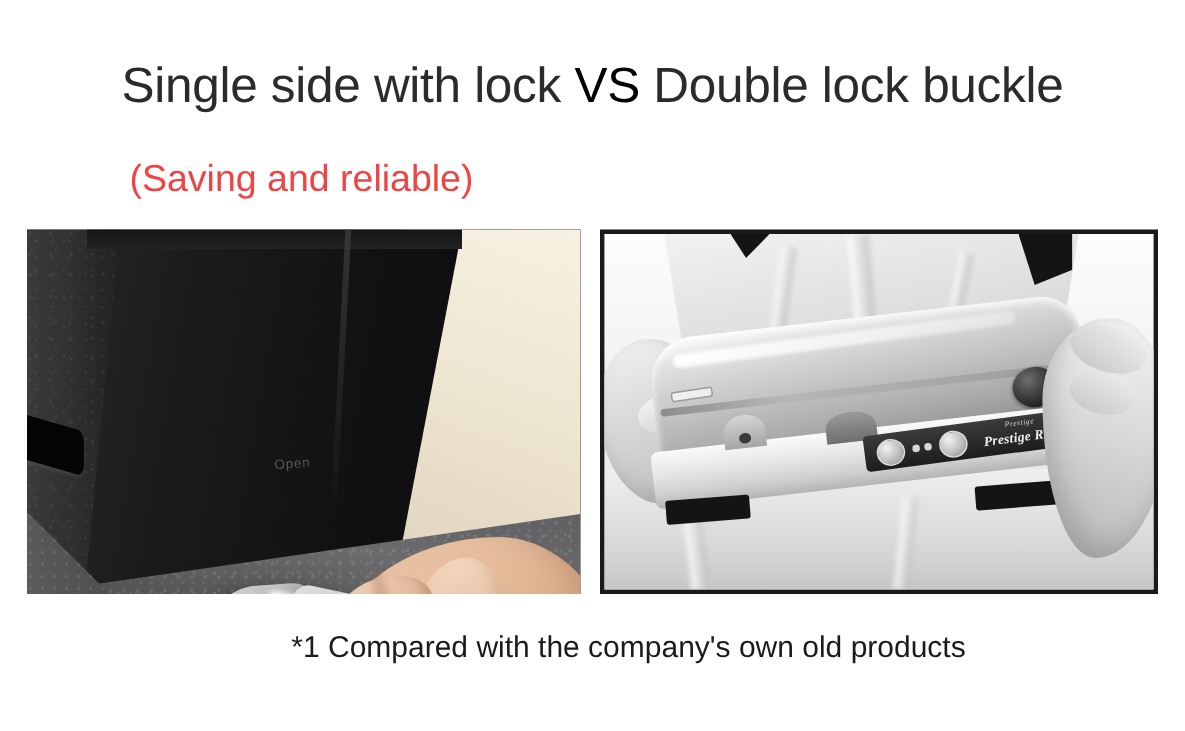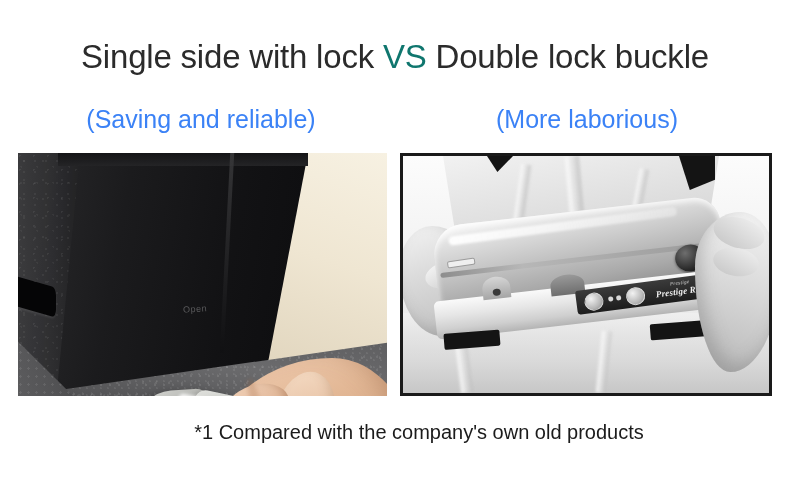--- a/index.html
+++ b/index.html
@@ -23,36 +23,36 @@
     top: 38px;
     width: 790px;
     text-align: center;
     font-size: 33px;
     font-weight: 400;
     letter-spacing: -0.2px;
     white-space: nowrap;
     color: #2b2b2b;
   }
   .headline .vs {
-    color: #0f766e;
+    color: #000000;
     font-weight: 500;
   }
 
   
   .subcaptions {
     position: absolute;
     left: 0;
     top: 105px;
     width: 790px;
     display: flex;
   }
   .subcap {
     font-size: 25px;
     font-weight: 400;
-    color: #3b82f6;
+    color: #ef4444;
     white-space: nowrap;
     text-align: center;
   }
   .subcap-left  { width: 402px; }
   .subcap-right { width: 388px; padding-right: 18px; box-sizing: border-box; }
 
   
   .photo-row {
     position: absolute;
     left: 18px;
@@ -332,21 +332,20 @@
 </style>
 </head>
 <body>
 
 <div class="headline">
   <span>Single side with lock </span><span class="vs">VS</span><span> Double lock buckle</span>
 </div>
 
 <div class="subcaptions">
   <div class="subcap subcap-left">(Saving and reliable)</div>
-  <div class="subcap subcap-right">(More laborious)</div>
 </div>
 
 <div class="photo-row">
 
   <div class="photo photo-left">
     <div class="l-wall"></div>
     <div class="l-door"></div>
     <div class="l-door-edge"></div>
     <div class="l-toplip"></div>
     <div class="l-seam"></div>

